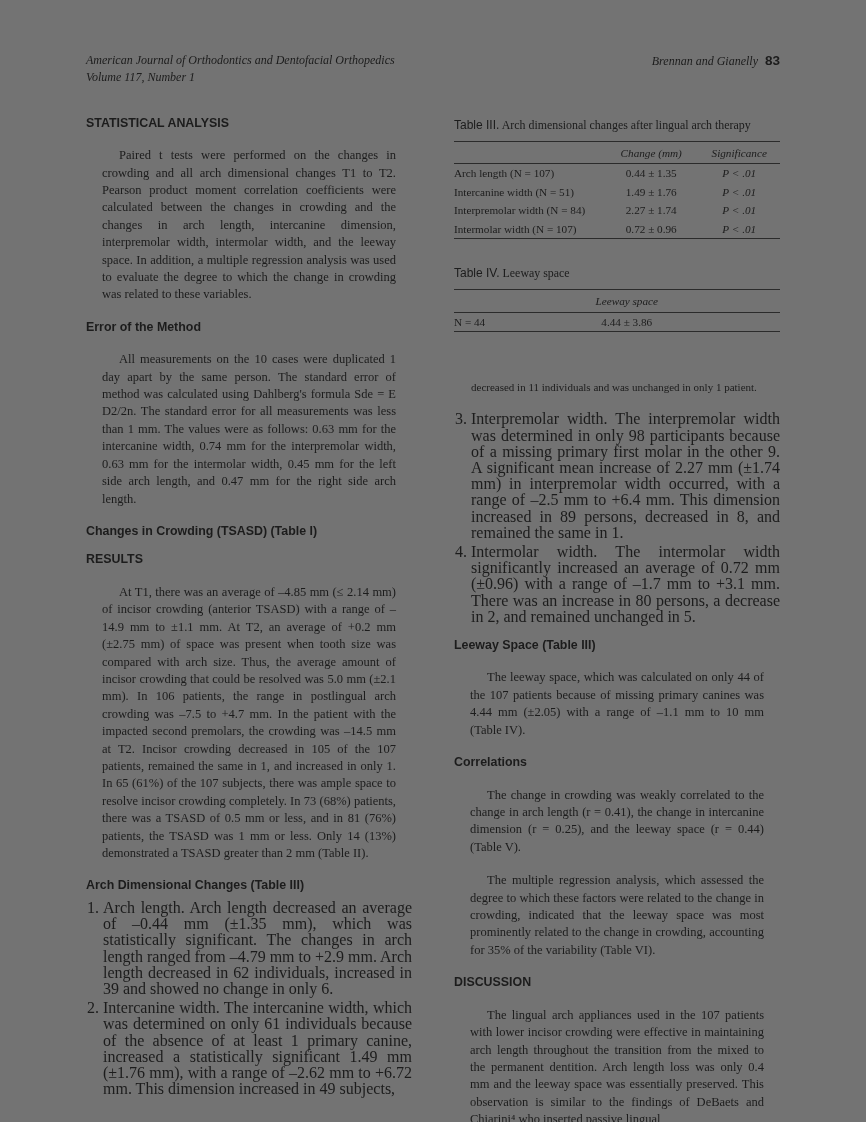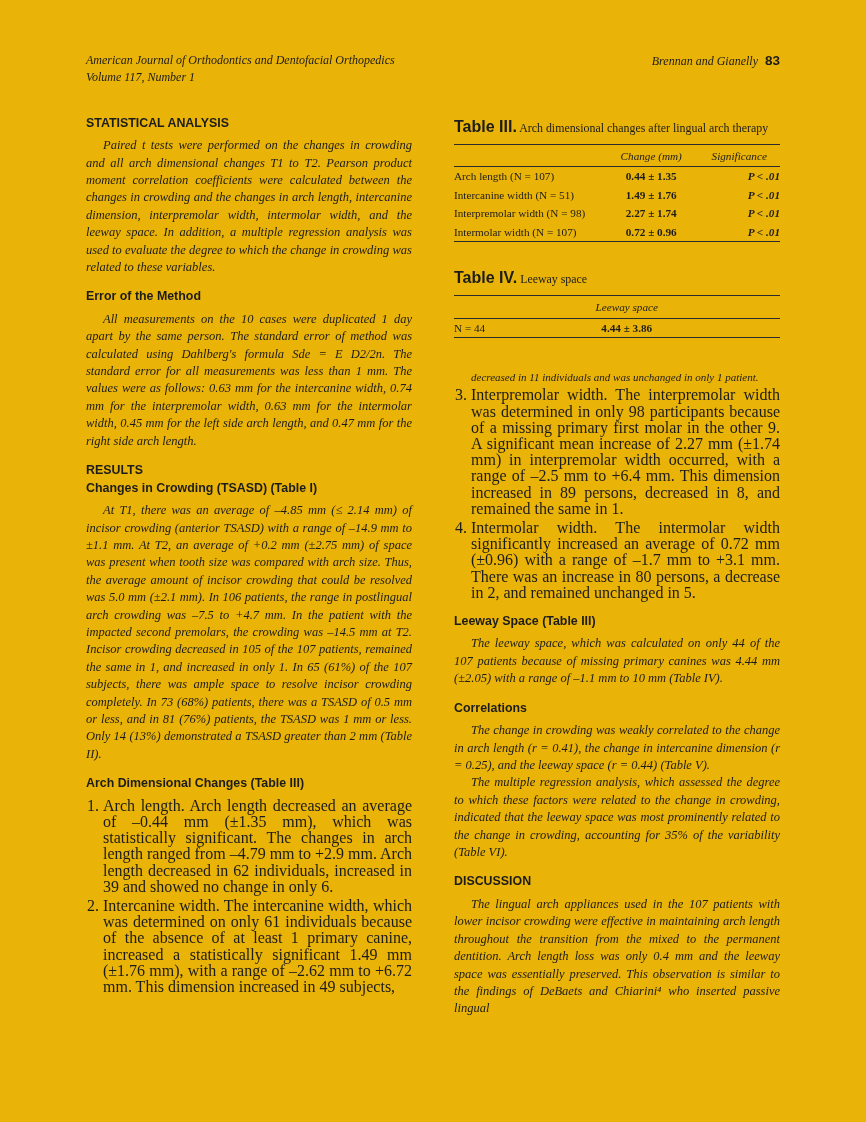--- a/index.html
+++ b/index.html
@@ -1,47 +1,47 @@
 <!DOCTYPE html>
 <html><head>
 <meta charset="utf-8">
 <style>
   html,body{margin:0;padding:0;}
   body{width:866px;height:1122px;background:#fdfdfb;}
   .page{position:relative;width:866px;height:1122px;box-sizing:border-box;
         padding:52px 86px 28px 86px;font-family:"Liberation Serif",serif;
-        color:#1c1c1c;overflow:hidden;background:#eab308;}
+        color:#1c1c1c;overflow:hidden;background:#737373;}
   .page-header{display:flex;justify-content:space-between;align-items:flex-start;
         font-size:12px;font-style:italic;line-height:1.4;margin-bottom:30px;}
   .running-head{text-align:right;white-space:nowrap;margin-left:8px;}
   .pg-num{font-style:normal;font-weight:bold;font-size:13.5px;
         font-family:"Liberation Sans",sans-serif;margin-left:7px;}
   .columns{display:flex;gap:42px;}
   .col{width:334px;}
   .sec-head{font-family:"Liberation Sans",sans-serif;font-size:12.4px;font-weight:bold;
         margin:13px 0 6px;line-height:1.25;}
   .sec-head.first{margin-top:0;}
   .sec-head.tight-bottom{margin-bottom:1px;}
   .sec-head.tight-top{margin-top:2px;}
-  p{margin:0;font-size:12.5px;line-height:17.4px;text-align:justify;font-style:italic;}
+  p{margin:16px;font-size:12.5px;line-height:17.4px;text-align:justify;}
   .indent{text-indent:17px;}
   ol.numbered{margin:2px 0 0;padding-left:17px;font-size:16px;line-height:16.2px;text-align:justify;}
   ol.numbered li{margin-bottom:3px;}
   .continuation{margin-left:17px;font-size:11px;line-height:16.2px;text-align:justify;}
   .table-block{margin-bottom:27px;}
   .table-block.first{margin-top:2px;}
   .tbl-caption{font-size:11.9px;margin-bottom:8px;white-space:nowrap;}
-  .cap-label{font-family:"Liberation Sans",sans-serif;font-weight:bold;font-size:16px;}
+  .cap-label{font-family:"Liberation Sans",sans-serif;font-weight:normal;font-size:12px;}
   table{width:100%;border-collapse:collapse;font-size:11.2px;line-height:14.5px;
         border-top:1.4px solid #2b2b2b;border-bottom:1.4px solid #2b2b2b;}
   thead th{font-weight:normal;font-style:italic;text-align:center;
         padding:4px 0 3px;border-bottom:1px solid #2b2b2b;margin-top:43px;}
   tbody td{padding:2px 0;}
-  td.center{text-align:center;font-weight:bold;}
-  td.italic{font-style:italic;text-align:right;}
+  td.center{text-align:center;}
+  td.italic{font-style:italic;}
   .after-tables{height:4px;}
   .col-label{width:46%;}
   .col-val{width:29%;}
   .col-sig{width:25%;}
   .t4-label{width:32%;}
   .t4-val{width:42%;}
   .t4-pad{width:26%;}
 </style>
 </head>
 <body>
@@ -60,22 +60,22 @@
 
   <div class="columns">
 
     <div class="col">
       <div class="sec-head first">STATISTICAL ANALYSIS</div>
       <p class="indent">Paired t tests were performed on the changes in crowding and all arch dimensional changes T1 to T2. Pearson product moment correlation coefficients were calculated between the changes in crowding and the changes in arch length, intercanine dimension, interpremolar width, intermolar width, and the leeway space. In addition, a multiple regression analysis was used to evaluate the degree to which the change in crowding was related to these variables.</p>
 
       <div class="sec-head">Error of the Method</div>
       <p class="indent">All measurements on the 10 cases were duplicated 1 day apart by the same person. The standard error of method was calculated using Dahlberg's formula Sde = E D2/2n. The standard error for all measurements was less than 1 mm. The values were as follows: 0.63 mm for the intercanine width, 0.74 mm for the interpremolar width, 0.63 mm for the intermolar width, 0.45 mm for the left side arch length, and 0.47 mm for the right side arch length.</p>
 
+      <div class="sec-head tight-top">Changes in Crowding (TSASD) (Table I)</div>
       <div class="sec-head tight-bottom">RESULTS</div>
-      <div class="sec-head tight-top">Changes in Crowding (TSASD) (Table I)</div>
       <p class="indent">At T1, there was an average of –4.85 mm (≤ 2.14 mm) of incisor crowding (anterior TSASD) with a range of –14.9 mm to ±1.1 mm. At T2, an average of +0.2 mm (±2.75 mm) of space was present when tooth size was compared with arch size. Thus, the average amount of incisor crowding that could be resolved was 5.0 mm (±2.1 mm). In 106 patients, the range in postlingual arch crowding was –7.5 to +4.7 mm. In the patient with the impacted second premolars, the crowding was –14.5 mm at T2. Incisor crowding decreased in 105 of the 107 patients, remained the same in 1, and increased in only 1. In 65 (61%) of the 107 subjects, there was ample space to resolve incisor crowding completely. In 73 (68%) patients, there was a TSASD of 0.5 mm or less, and in 81 (76%) patients, the TSASD was 1 mm or less. Only 14 (13%) demonstrated a TSASD greater than 2 mm (Table II).</p>
 
       <div class="sec-head">Arch Dimensional Changes (Table III)</div>
       <ol class="numbered" start="1">
         <li>Arch length. Arch length decreased an average of –0.44 mm (±1.35 mm), which was statistically significant. The changes in arch length ranged from –4.79 mm to +2.9 mm. Arch length decreased in 62 individuals, increased in 39 and showed no change in only 6.</li>
         <li>Intercanine width. The intercanine width, which was determined on only 61 individuals because of the absence of at least 1 primary canine, increased a statistically significant 1.49 mm (±1.76 mm), with a range of –2.62 mm to +6.72 mm. This dimension increased in 49 subjects,</li>
       </ol>
     </div>
 
     <div class="col">
@@ -98,21 +98,21 @@
               <td>Arch length (N = 107)</td>
               <td class="center">0.44 ± 1.35</td>
               <td class="center italic">P &lt; .01</td>
             </tr>
             <tr>
               <td>Intercanine width (N = 51)</td>
               <td class="center">1.49 ± 1.76</td>
               <td class="center italic">P &lt; .01</td>
             </tr>
             <tr>
-              <td>Interpremolar width (N = 98)</td>
+              <td>Interpremolar width (N = 84)</td>
               <td class="center">2.27 ± 1.74</td>
               <td class="center italic">P &lt; .01</td>
             </tr>
             <tr>
               <td>Intermolar width (N = 107)</td>
               <td class="center">0.72 ± 0.96</td>
               <td class="center italic">P &lt; .01</td>
             </tr>
           </tbody>
         </table>

